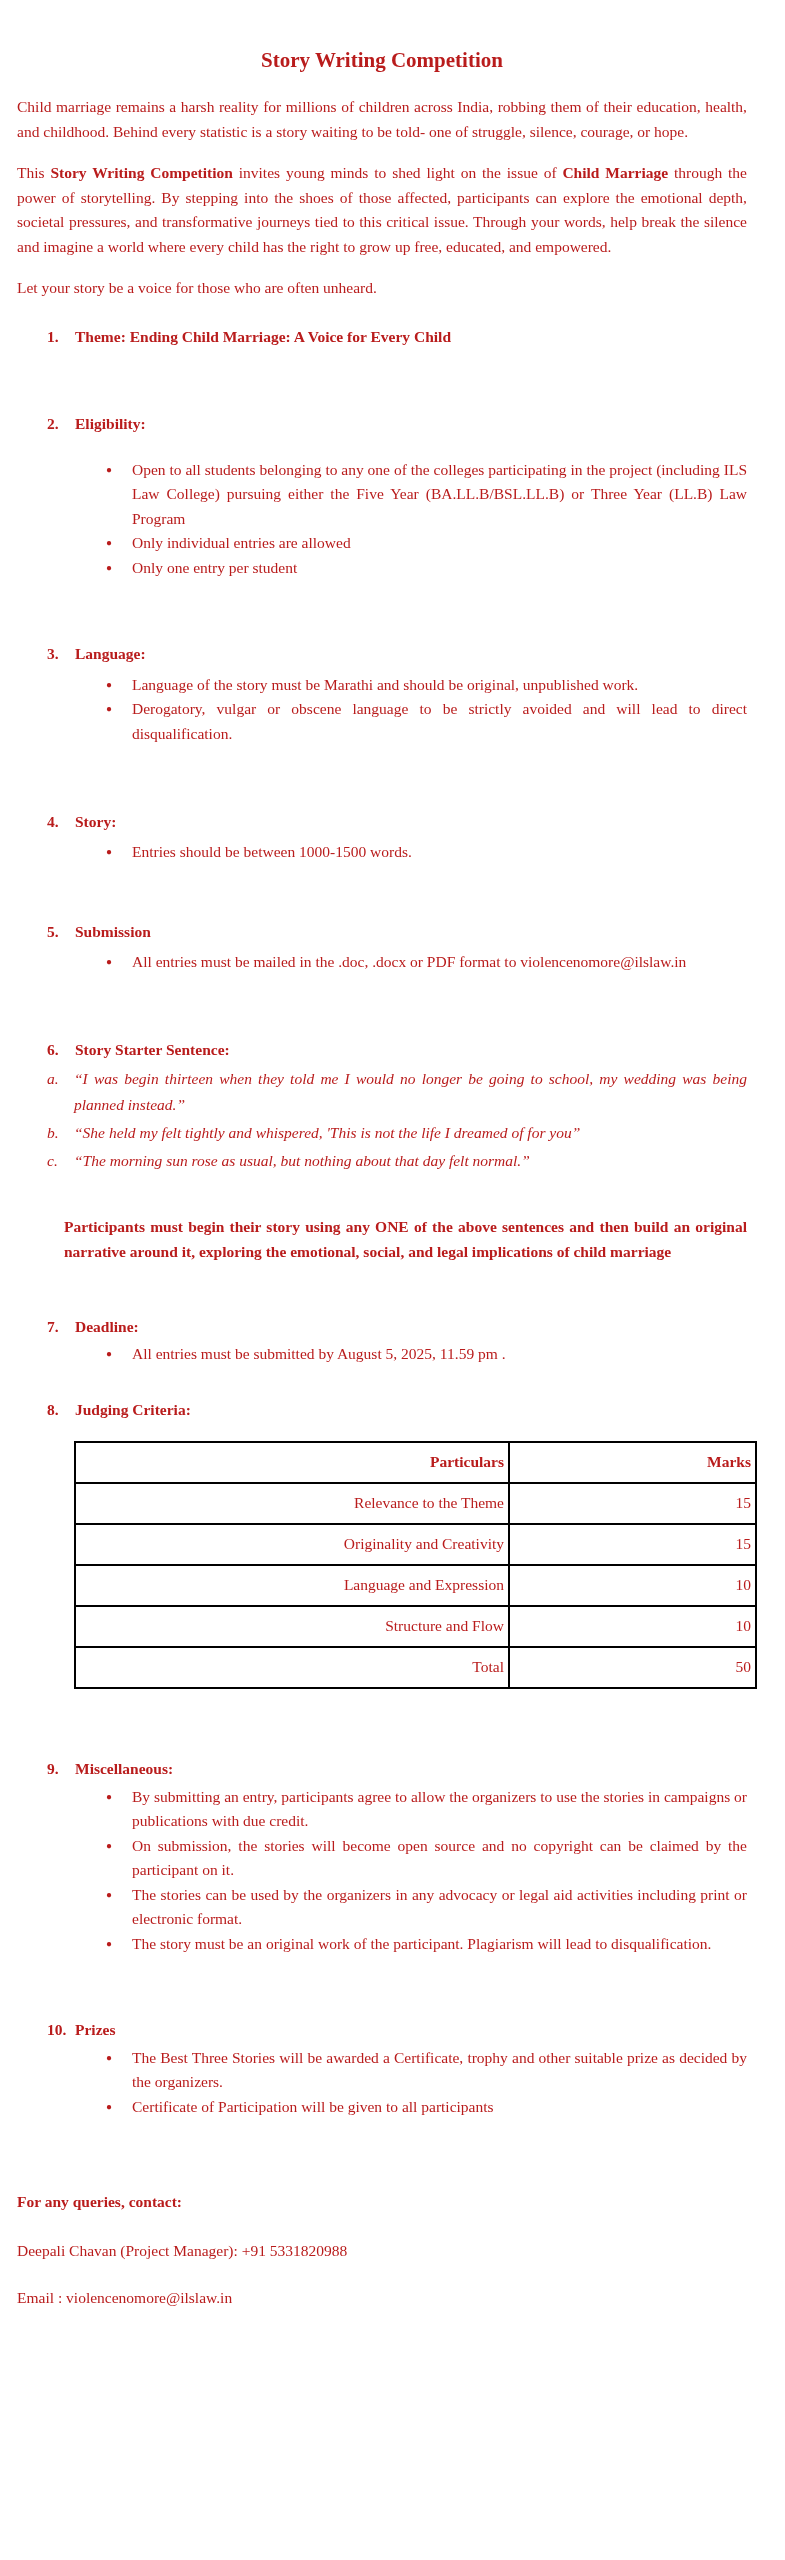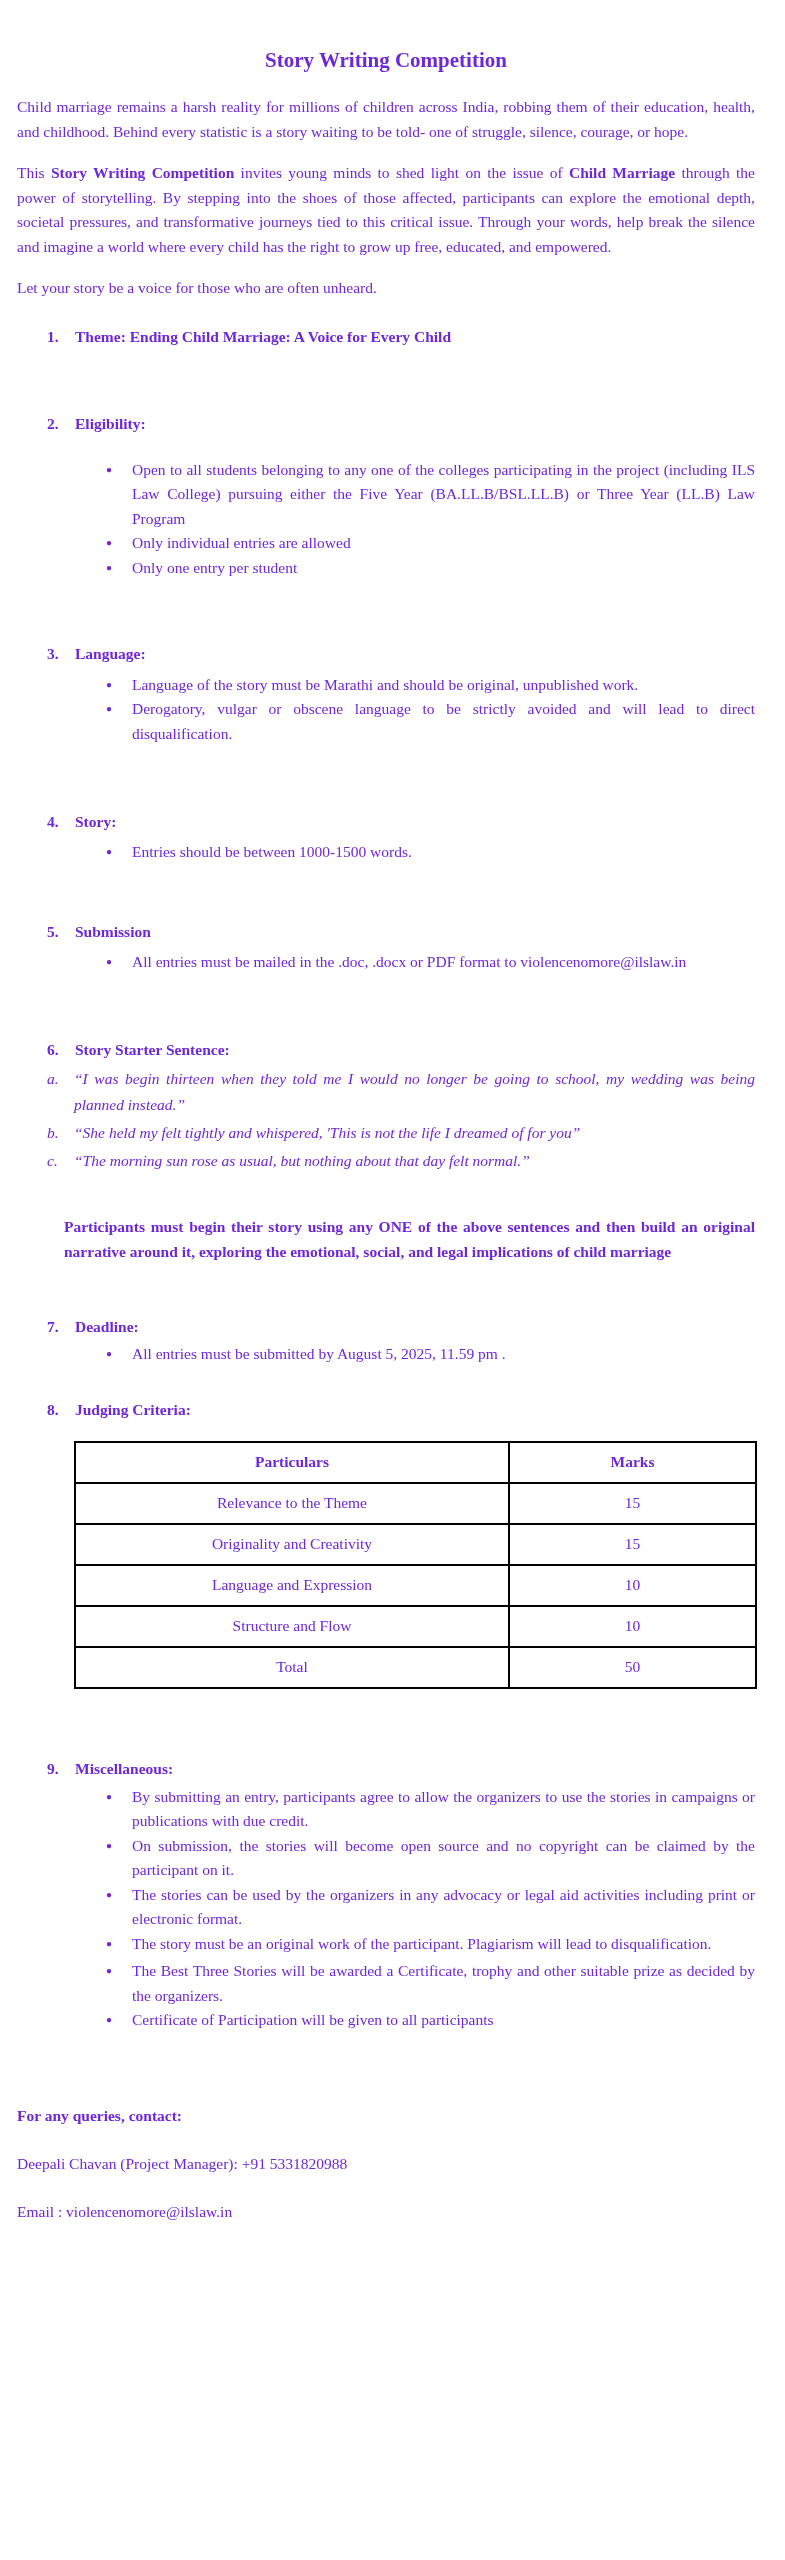--- a/index.html
+++ b/index.html
@@ -1,25 +1,25 @@
 <!DOCTYPE html>
 <html><head>
 <meta charset="utf-8">
 <style>
   html, body { margin: 0; padding: 0; background: #ffffff; }
   .page {
     width: 785px;
     min-height: 2560px;
     background: #ffffff;
-    color: #6d28d9;
+    color: #b91c1c;
     font-family: "Liberation Serif", "DejaVu Serif", serif;
     font-size: 15.5px;
     line-height: 24.5px;
     box-sizing: border-box;
-    padding: 46px 30px 30px 17px;
+    padding: 46px 38px 30px 17px;
   }
   .doc-title {
     font-size: 21px;
     font-weight: bold;
     text-align: center;
     line-height: 29px;
     margin: 0;
   }
   p { margin: 0; }
   .just { text-align: justify; }
@@ -30,21 +30,21 @@
   .bullet { display: flex; margin-left: 89px; }
   .b-glyph { width: 26px; flex: none; font-size: 10px; }
   .b-text { flex: 1; text-align: justify; }
   .starter { display: flex; margin-left: 30px; font-style: italic; line-height: 26px; }
   .s-letter { width: 27px; flex: none; }
   .s-text { flex: 1; text-align: justify; }
   .note { margin-left: 47px; font-weight: bold; text-align: justify; line-height: 25px; }
   .jtable { border-collapse: collapse; margin-left: 57px; margin-top: 19px; width: 683px; }
   .jtable th, .jtable td {
     border: 2px solid #000000;
-    text-align: center;
+    text-align: right;
     vertical-align: middle;
     height: 39px;
     padding: 0 4px;
     font-size: 15.5px;
     font-weight: normal;
   }
   .jtable th { font-weight: bold; }
   .jtable .col-particulars { width: 424px; }
   .jtable tr.total-row td { font-weight: normal; }
   .contact-h { font-weight: bold; }
@@ -191,20 +191,24 @@
   </div>
   <div class="bullet">
     <span class="b-glyph">●</span>
     <span class="b-text">The stories can be used by the organizers in any advocacy or legal aid activities including print or electronic format.</span>
   </div>
   <div class="bullet">
     <span class="b-glyph">●</span>
     <span class="b-text">The story must be an original work of the participant. Plagiarism will lead to disqualification.</span>
   </div>
 
+  <div class="rule" style="margin-top:62px">
+    <span class="r-num">10.</span>
+    <span class="r-head">Prizes</span>
+  </div>
   <div class="bullet" style="margin-top:3px">
     <span class="b-glyph">●</span>
     <span class="b-text">The Best Three Stories will be awarded a Certificate, trophy and other suitable prize as decided by the organizers.</span>
   </div>
   <div class="bullet">
     <span class="b-glyph">●</span>
     <span class="b-text">Certificate of Participation will be given to all participants</span>
   </div>
 
   <p class="contact-h" style="margin-top:71px">For any queries, contact:</p>

